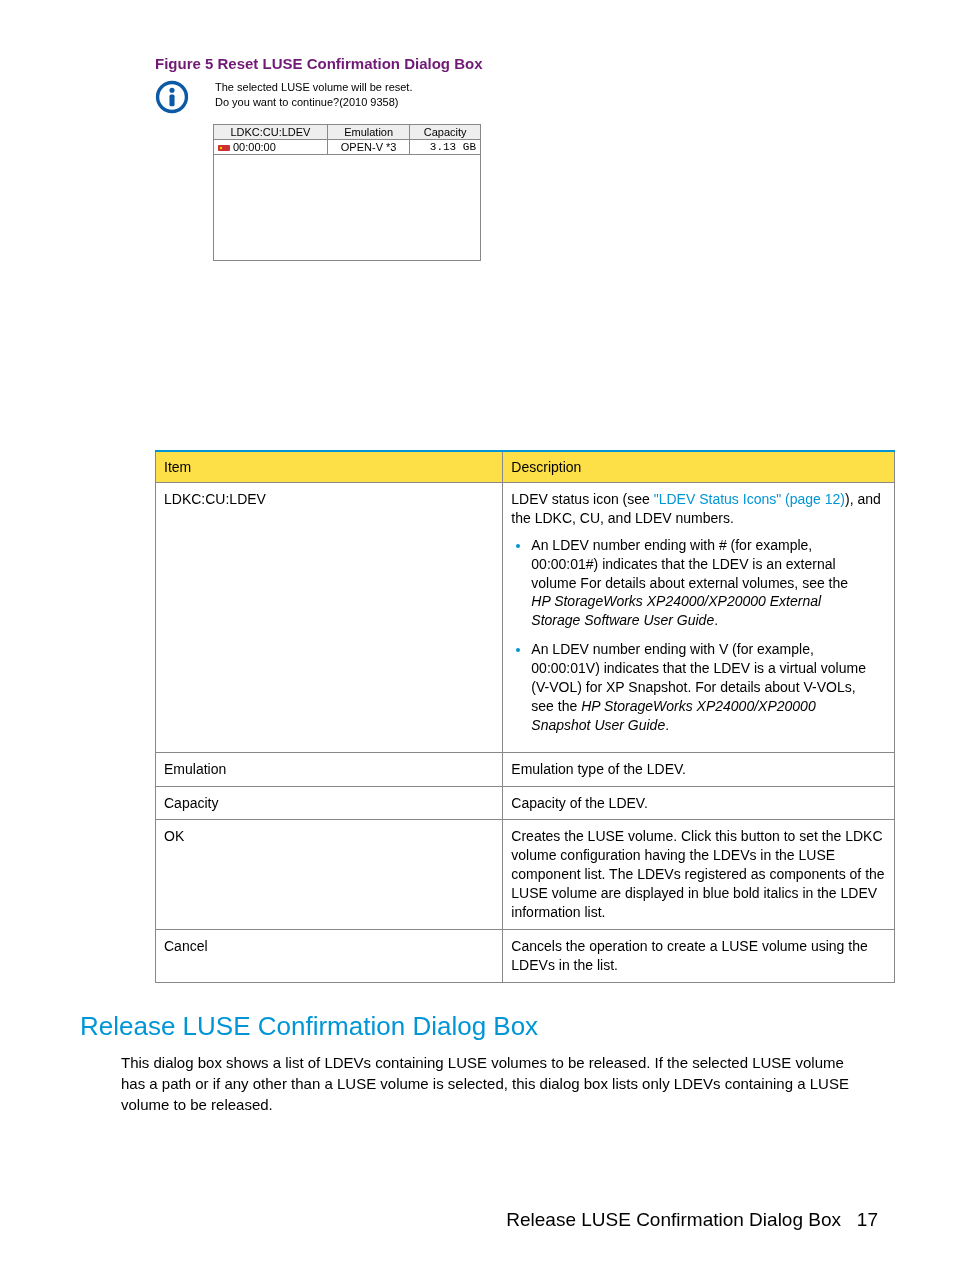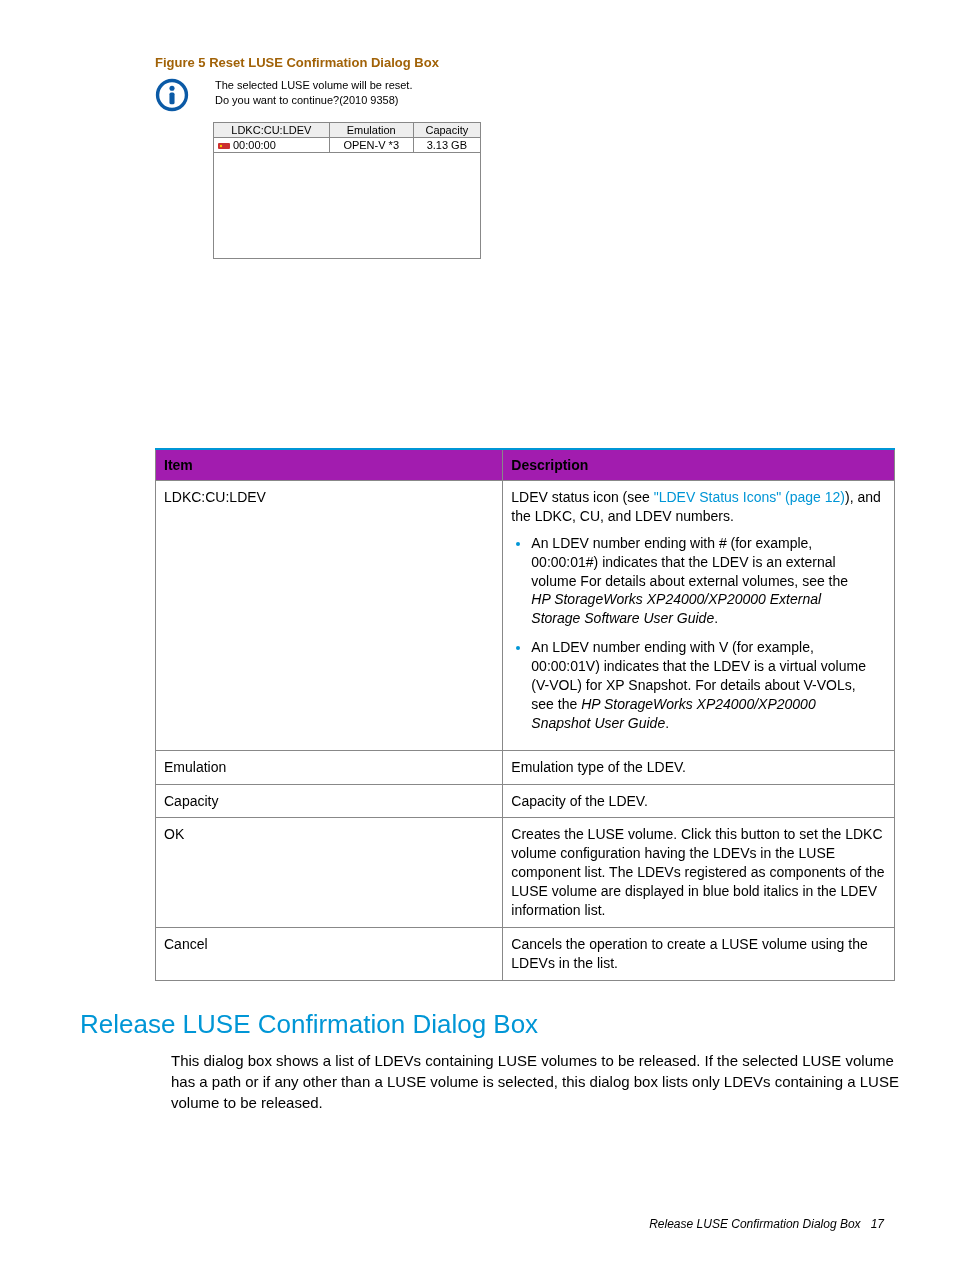--- a/index.html
+++ b/index.html
@@ -11,23 +11,23 @@
     width: 954px;
   }
   .page {
     width: 954px;
     min-height: 1271px;
     box-sizing: border-box;
     padding: 55px 70px 40px 80px;
     position: relative;
   }
   .figure-caption {
-    color: #a16207;
+    color: #701a75;
     font-weight: bold;
-    font-size: 13px;
+    font-size: 15px;
     margin-left: 75px;
     margin-bottom: 8px;
   }
   
   .dialog {
     margin-left: 75px;
     width: 335px;
     height: 265px;
     background: #ffffff;
     border: 0;
@@ -61,21 +61,21 @@
     background: #fff;
   }
   .dialog-table th, .dialog-table td {
     border: 1px solid #888;
     padding: 1px 4px;
     font-weight: normal;
     text-align: left;
     white-space: nowrap;
   }
   .dialog-table th { background: #eeeeee; text-align: center; }
-  .dialog-table td.cap { text-align: center; }
+  .dialog-table td.cap { text-align: right; font-family: Liberation Mono, monospace; }
   .dialog-table td.center { text-align: center; }
   .dialog-listbox {
     height: 105px;
     border: 1px solid #888;
     border-top: none;
     background: #fff;
   }
   .row-icon {
     display: inline-block;
     width: 12px; height: 10px;
@@ -105,23 +105,23 @@
     margin-left: 75px;
     width: 740px;
     border-collapse: collapse;
     font-size: 14px;
   }
   .desc-table thead th {
     border-top: 2px solid #0096d6;
     border-bottom: 1px solid #888;
     border-left: 1px solid #888;
     border-right: 1px solid #888;
-    background: #a21caf;
+    background: #fde047;
     text-align: left;
-    font-weight: bold;
+    font-weight: normal;
     padding: 7px 8px;
   }
   .desc-table td {
     border: 1px solid #888;
     padding: 7px 8px;
     vertical-align: top;
     font-size: 14px;
     line-height: 1.35;
   }
   .desc-table td:first-child { width: 47%; }
@@ -134,32 +134,31 @@
   .link { color: #0096d6; }
   .italic { font-style: italic; }
   
   h2.section-heading {
     color: #0096d6;
     font-weight: normal;
     font-size: 26px;
     margin: 28px 0 10px 0;
   }
   .body-text {
-    margin-left: 91px;
+    margin-left: 41px;
     font-size: 15px;
     line-height: 1.4;
     width: 730px;
   }
   
   .footer {
     position: absolute;
     bottom: 40px;
-    right: 70px;
-    font-size: 12px;
-    font-style: italic;
+    right: 76px;
+    font-size: 19px;
   }
 </style>
 </head>
 <body>
 
 <div class="page">
 
   <div class="figure-caption">Figure 5 Reset LUSE Confirmation Dialog Box</div>
 
   <div class="dialog">

